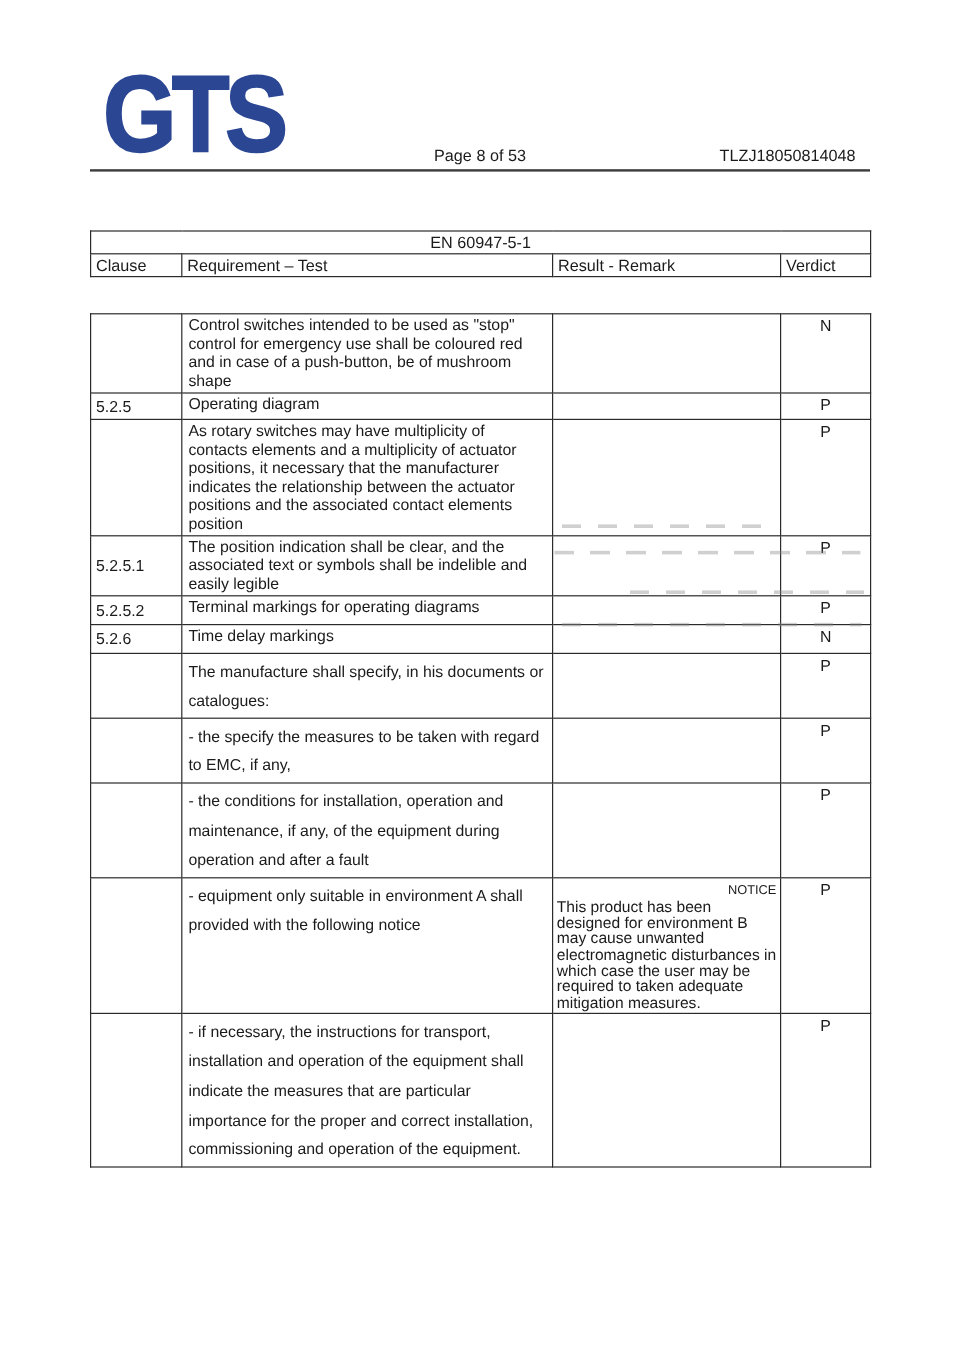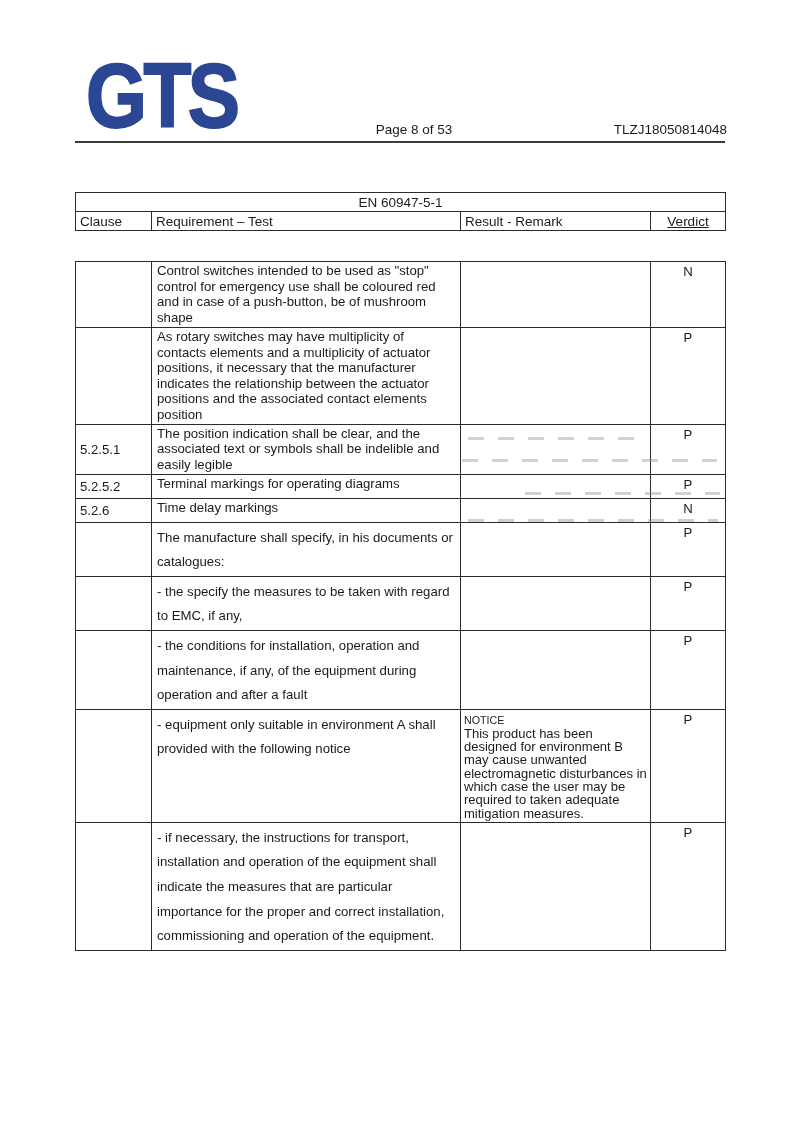--- a/index.html
+++ b/index.html
@@ -9,39 +9,39 @@
   }
   
   .logo{
     position:absolute;left:86px;top:51px;
     font-size:90px;font-weight:bold;line-height:1;
     color:#2b4794;letter-spacing:-4px;
     -webkit-text-stroke:2px #2b4794;
     transform:scaleX(0.87);transform-origin:left top;
   }
   
-  .page-header{position:absolute;top:122px;left:89px;width:650px;height:16px;font-size:13.5px;}
+  .page-header{position:absolute;top:122px;left:75px;width:650px;height:16px;font-size:13.5px;}
   .page-indicator{position:absolute;left:0;right:0;text-align:center;}
   .report-number{position:absolute;right:12px;}
   .rule{position:absolute;top:141px;left:75px;width:650px;height:2px;background:#3c3c3c;}
   
   table{border-collapse:collapse;margin-top:37px;}
   .head-table{position:absolute;top:155px;left:75px;width:650px;font-size:13.5px;table-layout:fixed;}
   .head-table td{border:1.6px solid #2b2b2b;padding:1px 4px;height:16px;overflow:hidden;}
   .std{text-align:center;}
-  .hdr-verdict{text-align:center;text-decoration:underline;}
+  .hdr-verdict{text-align:left;}
   
   .main-table{position:absolute;top:224px;left:75px;width:650px;font-size:13.2px;table-layout:fixed;}
   .main-table td{border:1.5px solid #2b2b2b;vertical-align:top;overflow:hidden;}
   td.cl{vertical-align:middle;padding:1px 2px 1px 4px;}
   td.req{padding:1px 4px 1px 5px;line-height:15.6px;}
   td.req.wide{line-height:24.6px;padding-top:3px;}
   td.res{padding:2px 3px;}
   td.ver{text-align:center;padding-top:2px;}
-  .notice-title{font-size:10.7px;line-height:13px;text-align:left;padding-top:2px;}
+  .notice-title{font-size:10.7px;line-height:13px;text-align:right;padding-top:2px;}
   .notice-body{font-size:13px;line-height:13.3px;text-align:left;}
   
   .artifact{position:absolute;height:3px;opacity:.4;
     background:repeating-linear-gradient(90deg,#8a8a8a 0 16px,transparent 16px 30px);}
   .a1{top:437px;left:468px;width:180px;}
   .a2{top:459px;left:462px;width:255px;}
   .a3{top:492px;left:525px;width:195px;}
   .a4{top:519px;left:468px;width:250px;}
 </style>
 </head>
@@ -87,20 +87,26 @@
       </colgroup>
 
     <tbody>
         <tr style="height:66px">
       <td class="cl"></td>
       <td class="req">Control switches intended to be used as "stop" control for emergency use shall be coloured red and in case of a push-button, be of mushroom shape</td>
       <td class="res"></td>
       <td class="ver">N</td>
     </tr>
 
+    <tr style="height:22px">
+      <td class="cl">5.2.5</td>
+      <td class="req">Operating diagram</td>
+      <td class="res"></td>
+      <td class="ver">P</td>
+    </tr>
 
     <tr style="height:95px">
       <td class="cl"></td>
       <td class="req">As rotary switches may have multiplicity of contacts elements and a multiplicity of actuator positions, it necessary that the manufacturer indicates the relationship between the actuator positions and the associated contact elements position</td>
       <td class="res"></td>
       <td class="ver">P</td>
     </tr>
 
     <tr style="height:50px">
       <td class="cl">5.2.5.1</td>

